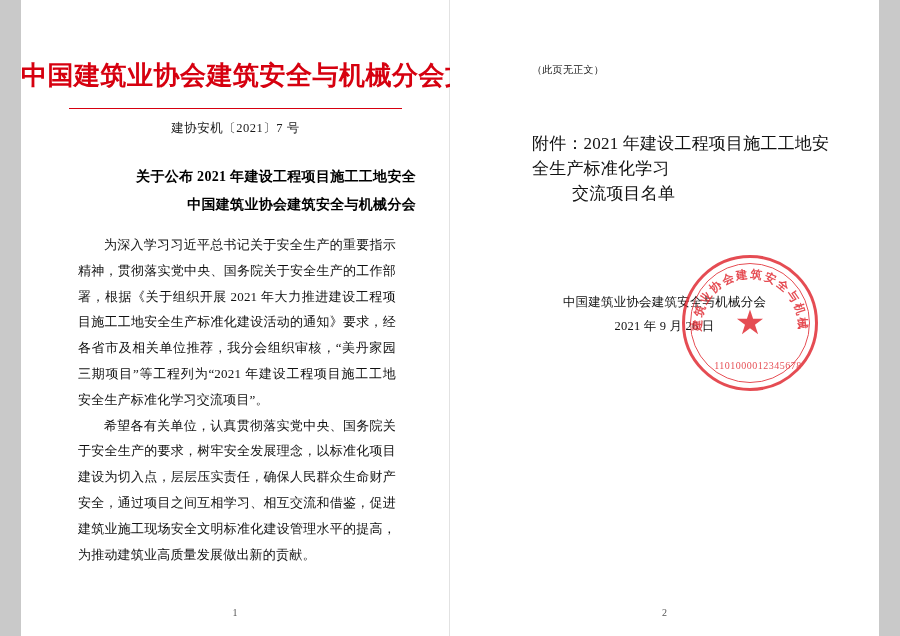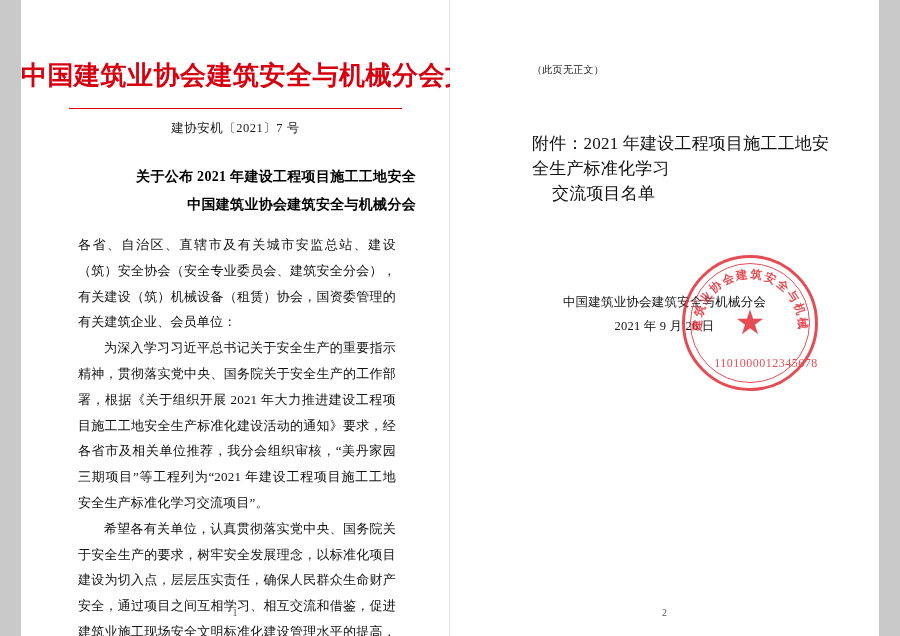--- a/index.html
+++ b/index.html
@@ -118,21 +118,21 @@
     top: 131px;
     left: 82px;
     width: 302px;
     font-size: 17px;
     line-height: 25px;
     color: #111;
     letter-spacing: 0.2px;
   }
   .attach .atl2 {
     display: block;
-    margin-left: 20px;
+    margin-left: 40px;
   }
   .signature {
     position: absolute;
     top: 290px;
     left: 0;
     width: 429px;
     text-align: center;
     font-size: 12.5px;
     line-height: 24px;
     color: #111;
@@ -177,25 +177,25 @@
   .seal .arc-text text {
     fill: #e0262e;
     font-size: 11.5px;
     font-family: "Liberation Serif", "DejaVu Serif", serif;
     font-weight: bold;
     letter-spacing: 2px;
   }
   .seal .bottom-text {
     position: absolute;
     bottom: 17px;
-    left: 16px;
+    left: 8px;
     width: 100%;
     text-align: center;
     color: #e0262e;
-    font-size: 12px;
+    font-size: 10px;
     letter-spacing: 0.5px;
   }
 </style>
 </head>
 <body>
 
 <div class="doc-wrap">
 
   <div class="page page-left">
 
@@ -204,21 +204,20 @@
     <div class="red-rule"></div>
 
     <div class="doc-number">建协安机〔2021〕7 号</div>
 
     <div class="title">
       <div>关于公布 2021 年建设工程项目施工工地安全</div>
       <div>中国建筑业协会建筑安全与机械分会</div>
     </div>
 
     <div class="body-text">
-      <p>各省、自治区、直辖市及有关城市安监总站、建设（筑）安全协会（安全专业委员会、建筑安全分会），有关建设（筑）机械设备（租赁）协会，国资委管理的有关建筑企业、会员单位：</p>
       <p class="indent">为深入学习习近平总书记关于安全生产的重要指示精神，贯彻落实党中央、国务院关于安全生产的工作部署，根据《关于组织开展 2021 年大力推进建设工程项目施工工地安全生产标准化建设活动的通知》要求，经各省市及相关单位推荐，我分会组织审核，“美丹家园三期项目”等工程列为“2021 年建设工程项目施工工地安全生产标准化学习交流项目”。</p>
       <p class="indent">希望各有关单位，认真贯彻落实党中央、国务院关于安全生产的要求，树牢安全发展理念，以标准化项目建设为切入点，层层压实责任，确保人民群众生命财产安全，通过项目之间互相学习、相互交流和借鉴，促进建筑业施工现场安全文明标准化建设管理水平的提高，为推动建筑业高质量发展做出新的贡献。</p>
     </div>
 
     <div class="page-num">1</div>
   </div>
 
   <div class="page page-right">
 
     <div class="note-line">（此页无正文）</div>

